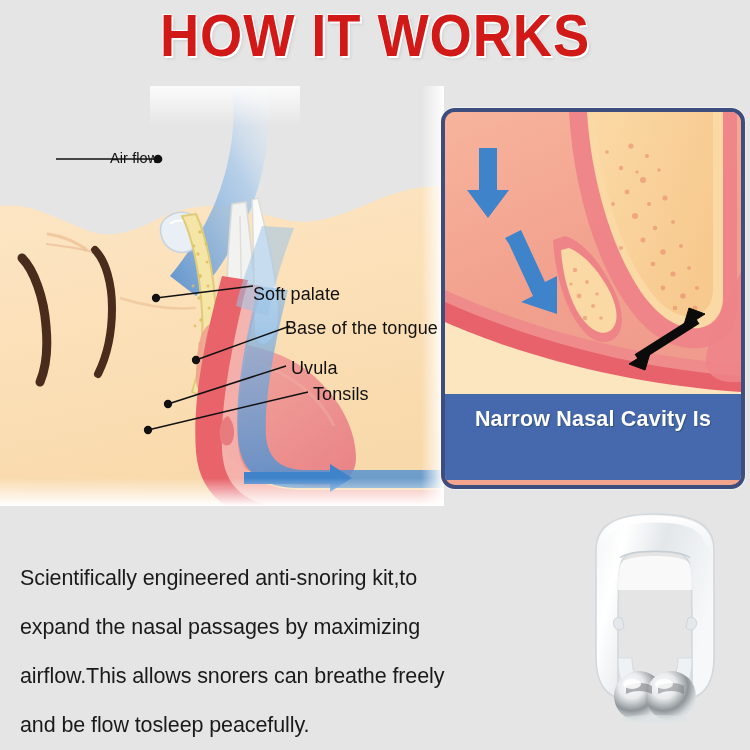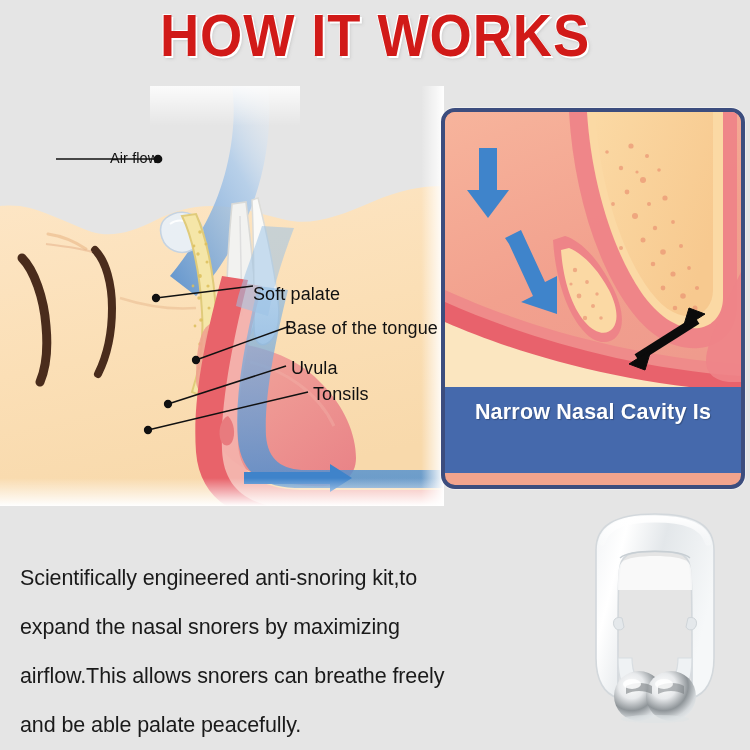--- a/index.html
+++ b/index.html
@@ -83,21 +83,21 @@
   .panel-art {
     position: absolute;
     left: 0; top: 0;
     width: 100%;
     height: 297px;
     overflow: hidden;
   }
   .panel-caption {
     position: absolute;
     left: 0;
-    bottom: 12px;
+    bottom: 5px;
     width: 100%;
     height: 86px;
     background: #4569ac;
     color: #ffffff;
     font-family: "Liberation Sans", sans-serif;
     font-weight: bold;
     font-size: 21.5px;
     line-height: 27px;
     text-align: center;
     padding-top: 12px;
@@ -401,23 +401,23 @@
         </g>
       </svg>
     </div>
     <div class="panel-caption">
       <div>Narrow Nasal Cavity Is</div>
     </div>
   </div>
 
   <div class="desc">
     <p>Scientifically engineered anti-snoring kit,to</p>
-    <p>expand the nasal snorers by maximizing</p>
+    <p>expand the nasal passages by maximizing</p>
     <p>airflow.This allows snorers can breathe freely</p>
-    <p>and be able palate peacefully.</p>
+    <p>and be flow tosleep peacefully.</p>
   </div>
 
   <div class="product">
     <svg width="190" height="215" viewBox="0 0 190 215" xmlns="http://www.w3.org/2000/svg">
       <defs>
         <linearGradient id="silG" x1="0" y1="0" x2="1" y2="0.4">
           <stop offset="0%" stop-color="#f2f4f6"></stop>
           <stop offset="25%" stop-color="#ffffff"></stop>
           <stop offset="55%" stop-color="#e3e7ea"></stop>
           <stop offset="100%" stop-color="#f6f8f9"></stop>

